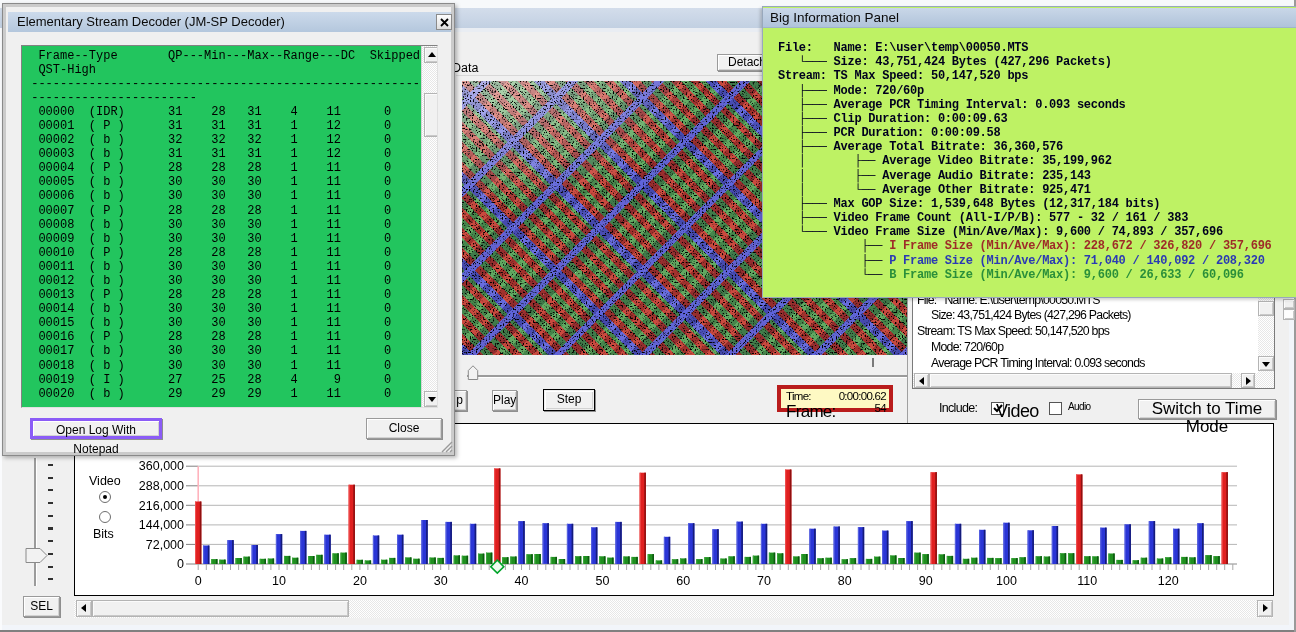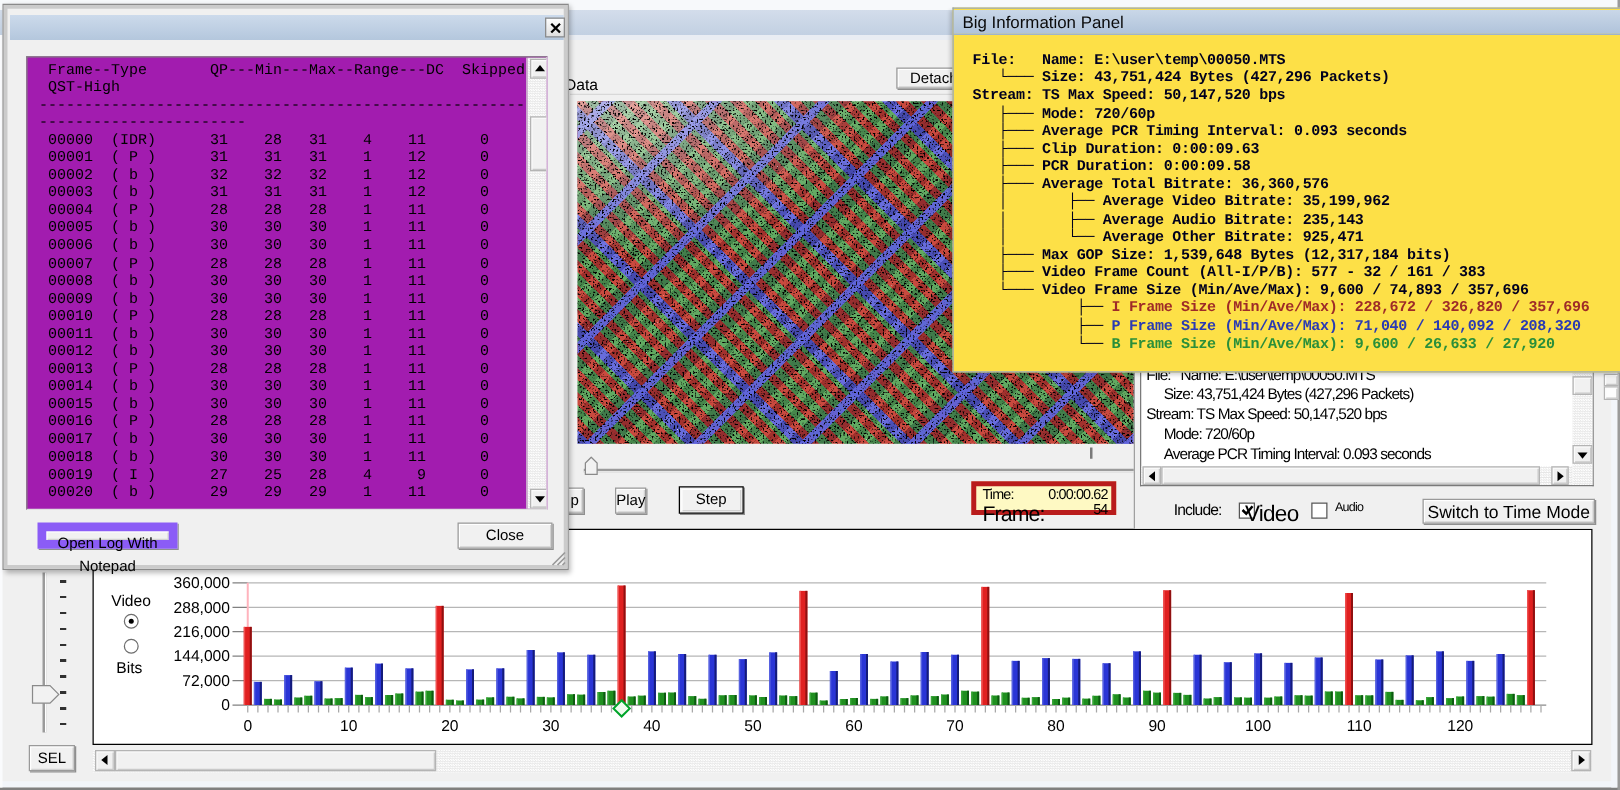--- a/index.html
+++ b/index.html
@@ -1,21 +1,21 @@
 <!DOCTYPE html>
 <html><head><meta charset="utf-8"><style>
 *{margin:0;padding:0;box-sizing:border-box}
 body{width:1296px;height:632px;overflow:hidden;font-family:"Liberation Sans",sans-serif}
 #root{position:relative;width:1296px;height:632px;background:#f0f0f0;overflow:hidden}
 .abs{position:absolute}
 .btn{position:absolute;background:#f1f1f1;border:1px solid #9a9a9a;
  box-shadow:inset 1px 1px 0 #ffffff,inset -1px -1px 0 #d2d2d2,1px 1px 0 #8f8f8f;
  font-size:12px;color:#000;text-align:center;line-height:20px}
 pre{font-family:"Liberation Mono",monospace}
-.sunken{background:#a21caf;border:1px solid #828282;border-right-color:#e0e0e0;border-bottom-color:#e0e0e0}
+.sunken{background:#22c55e;border:1px solid #828282;border-right-color:#e0e0e0;border-bottom-color:#e0e0e0}
 .sb-btn{position:absolute;background:#f0f0f0;border:1px solid #b4b4b4;
  box-shadow:inset 1px 1px 0 #fbfbfb,inset -1px -1px 0 #c9c9c9}
 .tri{position:absolute;width:0;height:0}
 .ifr{color:#9e2b28}.pfr{color:#2a3ab4}.bfr{color:#2a8f3a}
 </style></head><body>
 <div id="root">
 
 <div class="abs" style="left:0;top:0;width:1296px;height:8px;background:#f7f9fb"></div>
 <div class="abs" style="left:0;top:8px;width:1296px;height:20px;background:linear-gradient(#d3ddeb,#c2d0e2)"></div>
 <div class="abs" style="left:0;top:28px;width:1296px;height:4px;background:#e9edf3"></div>
@@ -675,51 +675,52 @@
   <div class="tri" style="left:354px;top:66px;border:4px solid transparent;border-top:5px solid #000;border-bottom:none"></div>
 
   <div class="abs" style="left:31px;top:105px;font-size:12.5px;letter-spacing:-0.7px">Include:</div>
   <div class="abs" style="left:83px;top:106px;width:13px;height:13px;background:#fff;border:1px solid #555"></div>
   <svg class="abs" style="left:85px;top:108px" width="10" height="10">
         <path d="M1 4 L4 7 L9 1" stroke="#000" stroke-width="2" fill="none"></path>
       </svg>
   <div class="abs" style="left:88px;top:105px;font-size:18px;letter-spacing:-0.6px">Video</div>
   <div class="abs" style="left:141px;top:106px;width:13px;height:13px;background:#fff;border:1px solid #555"></div>
   <div class="abs" style="left:160px;top:105px;font-size:10px;letter-spacing:-0.6px">Audio</div>
-  <div class="btn" style="left:230px;top:103px;width:138px;height:20px;line-height:18px;font-size:14px">Switch to Time Mode</div>
+  <div class="btn" style="left:230px;top:103px;width:138px;height:20px;line-height:18px;font-size:17px">Switch to Time Mode</div>
 </div>
 
 <div class="sb-btn" style="left:1283px;top:299px;width:12px;height:10px"></div>
 <div class="sb-btn" style="left:1283px;top:309px;width:12px;height:11px;background:#fdfdfd"></div>
 
-<div class="abs" style="left:762px;top:6px;width:534px;height:292px;background:#fde047;border:1px solid #98a8bc;border-right:none;box-shadow:-2px 2px 3px rgba(0,0,0,0.18)">
+<div class="abs" style="left:762px;top:6px;width:534px;height:292px;background:#bef264;border:1px solid #98a8bc;border-right:none;box-shadow:-2px 2px 3px rgba(0,0,0,0.18)">
   <div class="abs" style="left:0;top:1px;width:534px;height:20px;background:linear-gradient(#c9d7e8,#b0c3da);border-bottom:1px solid #9fb4cb"></div>
   <div class="abs" style="left:7px;top:3px;font-size:13.5px;color:#0a0a0a">Big Information Panel</div>
   <pre class="abs" style="left:15px;top:34px;font-size:12px;letter-spacing:-0.25px;line-height:14.17px;font-weight:bold;color:#00001e">File:   Name: E:\user\temp\00050.MTS
    └─── Size: 43,751,424 Bytes (427,296 Packets)
 Stream: TS Max Speed: 50,147,520 bps
    ├─── Mode: 720/60p
    ├─── Average PCR Timing Interval: 0.093 seconds
    ├─── Clip Duration: 0:00:09.63
    ├─── PCR Duration: 0:00:09.58
    ├─── Average Total Bitrate: 36,360,576
    │       ├── Average Video Bitrate: 35,199,962
    │       ├── Average Audio Bitrate: 235,143
    │       └── Average Other Bitrate: 925,471
    ├─── Max GOP Size: 1,539,648 Bytes (12,317,184 bits)
    ├─── Video Frame Count (All-I/P/B): 577 - 32 / 161 / 383
    └─── Video Frame Size (Min/Ave/Max): 9,600 / 74,893 / 357,696
             ├── <span class="ifr">I Frame Size (Min/Ave/Max): 228,672 / 326,820 / 357,696</span>
             ├── <span class="pfr">P Frame Size (Min/Ave/Max): 71,040 / 140,092 / 208,320</span>
-            └── <span class="bfr">B Frame Size (Min/Ave/Max): 9,600 / 26,633 / 27,920</span></pre>
+            └── <span class="bfr">B Frame Size (Min/Ave/Max): 9,600 / 26,633 / 60,096</span></pre>
 </div>
 
 <div class="abs" style="left:2px;top:3px;width:453px;height:453px;background:#f0f0f0;border:1px solid #8a8a8a;box-shadow:2px 2px 4px rgba(0,0,0,0.28)">
   <div class="abs" style="left:0;top:0;width:451px;height:451px;border:3px solid #cbcbcb"></div>
   <div class="abs" style="left:5px;top:8px;width:443px;height:20px;background:linear-gradient(#ccdaeb,#b4c7dd)"></div>
+  <div class="abs" style="left:14px;top:10px;font-size:13px;color:#0a0a0a">Elementary Stream Decoder (JM-SP Decoder)</div>
 
   <div class="abs" style="left:433px;top:10px;width:16px;height:16px;background:linear-gradient(#fdfdfd,#dfdfdf);border:1px solid #8b8b8b"></div>
   <svg class="abs" style="left:437px;top:14px" width="9" height="9">
         <path d="M1 1 L8 8 M8 1 L1 8" stroke="#000" stroke-width="1.8"></path>
       </svg>
 
   <div class="abs sunken" style="left:18px;top:41px;width:417px;height:363px;overflow:hidden">
     <pre style="position:absolute;left:2px;top:2.5px;font-size:12px;line-height:14.1px;color:#000">  Frame--Type       QP---Min---Max--Range---DC  Skipped
   QST-High
  ------------------------------------------------------
@@ -747,20 +748,20 @@
   00020  ( b )      29    29   29    1    11      0</pre>
 
     <div class="abs" style="left:399px;top:0;width:17px;height:362px;background:repeating-conic-gradient(#ffffff 0% 25%,#e7e7e7 0% 50%) 0 0/2px 2px;border-left:1px solid #d5d5d5"></div>
     <div class="sb-btn" style="left:402px;top:1px;width:16px;height:16px"></div>
     <div class="tri" style="left:406px;top:6px;border:4px solid transparent;border-bottom:5px solid #000;border-top:none"></div>
     <div class="sb-btn" style="left:402px;top:47px;width:16px;height:44px;background:#f1f1f1"></div>
     <div class="sb-btn" style="left:402px;top:345px;width:16px;height:16px"></div>
     <div class="tri" style="left:406px;top:351px;border:4px solid transparent;border-top:5px solid #000;border-bottom:none"></div>
   </div>
 
-  <div class="btn" style="left:27px;top:414px;width:112px;height:21px;line-height:19px;border:7px solid #8b5cf6;box-shadow:inset 1px 1px 0 #ffffff,inset -1px -1px 0 #d2d2d2,1px 1px 0 #8f8f8f">Open Log With Notepad</div>
+  <div class="btn" style="left:27px;top:414px;width:132px;height:21px;line-height:19px;border:3px solid #8b5cf6;box-shadow:inset 1px 1px 0 #ffffff,inset -1px -1px 0 #d2d2d2,1px 1px 0 #8f8f8f">Open Log With Notepad</div>
   <div class="btn" style="left:363px;top:414px;width:76px;height:21px;line-height:19px">Close</div>
 
   <svg class="abs" style="left:437px;top:436px" width="13" height="13">
         <path d="M12 2 L2 12 M12 6 L6 12 M12 10 L10 12" stroke="#9a9a9a" stroke-width="1.4"></path>
       </svg>
 </div>
 
 </div>
 </body></html>

